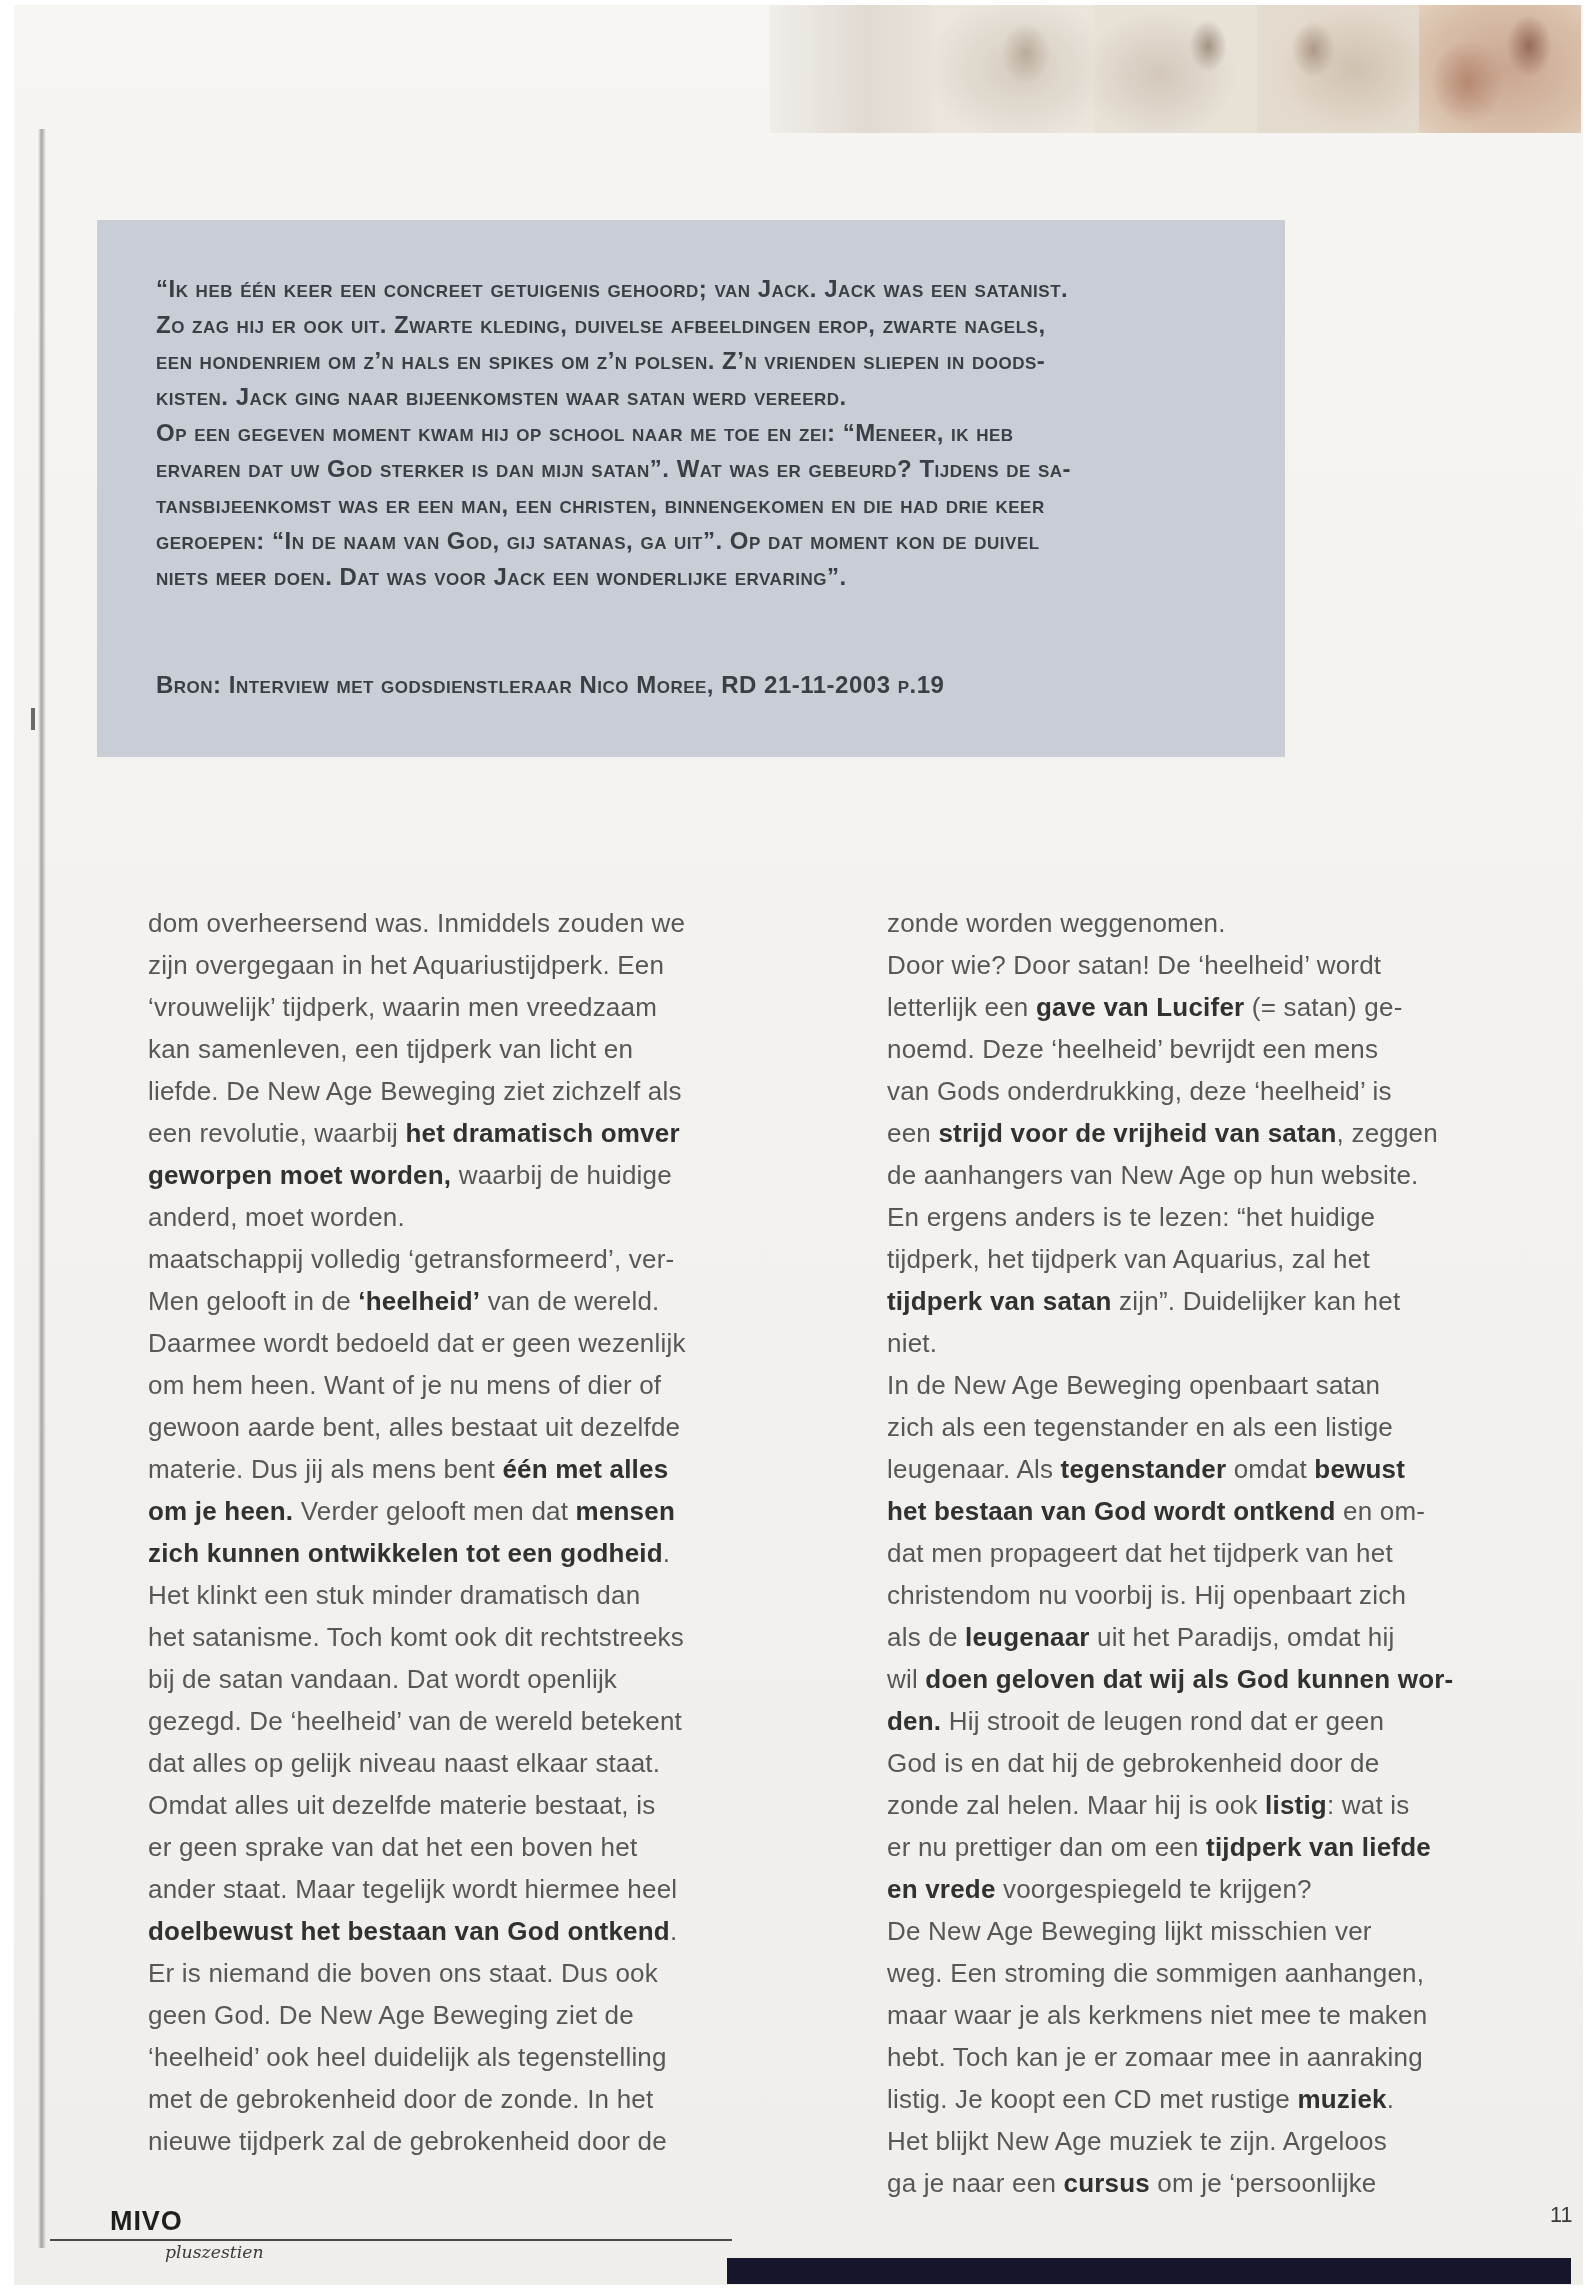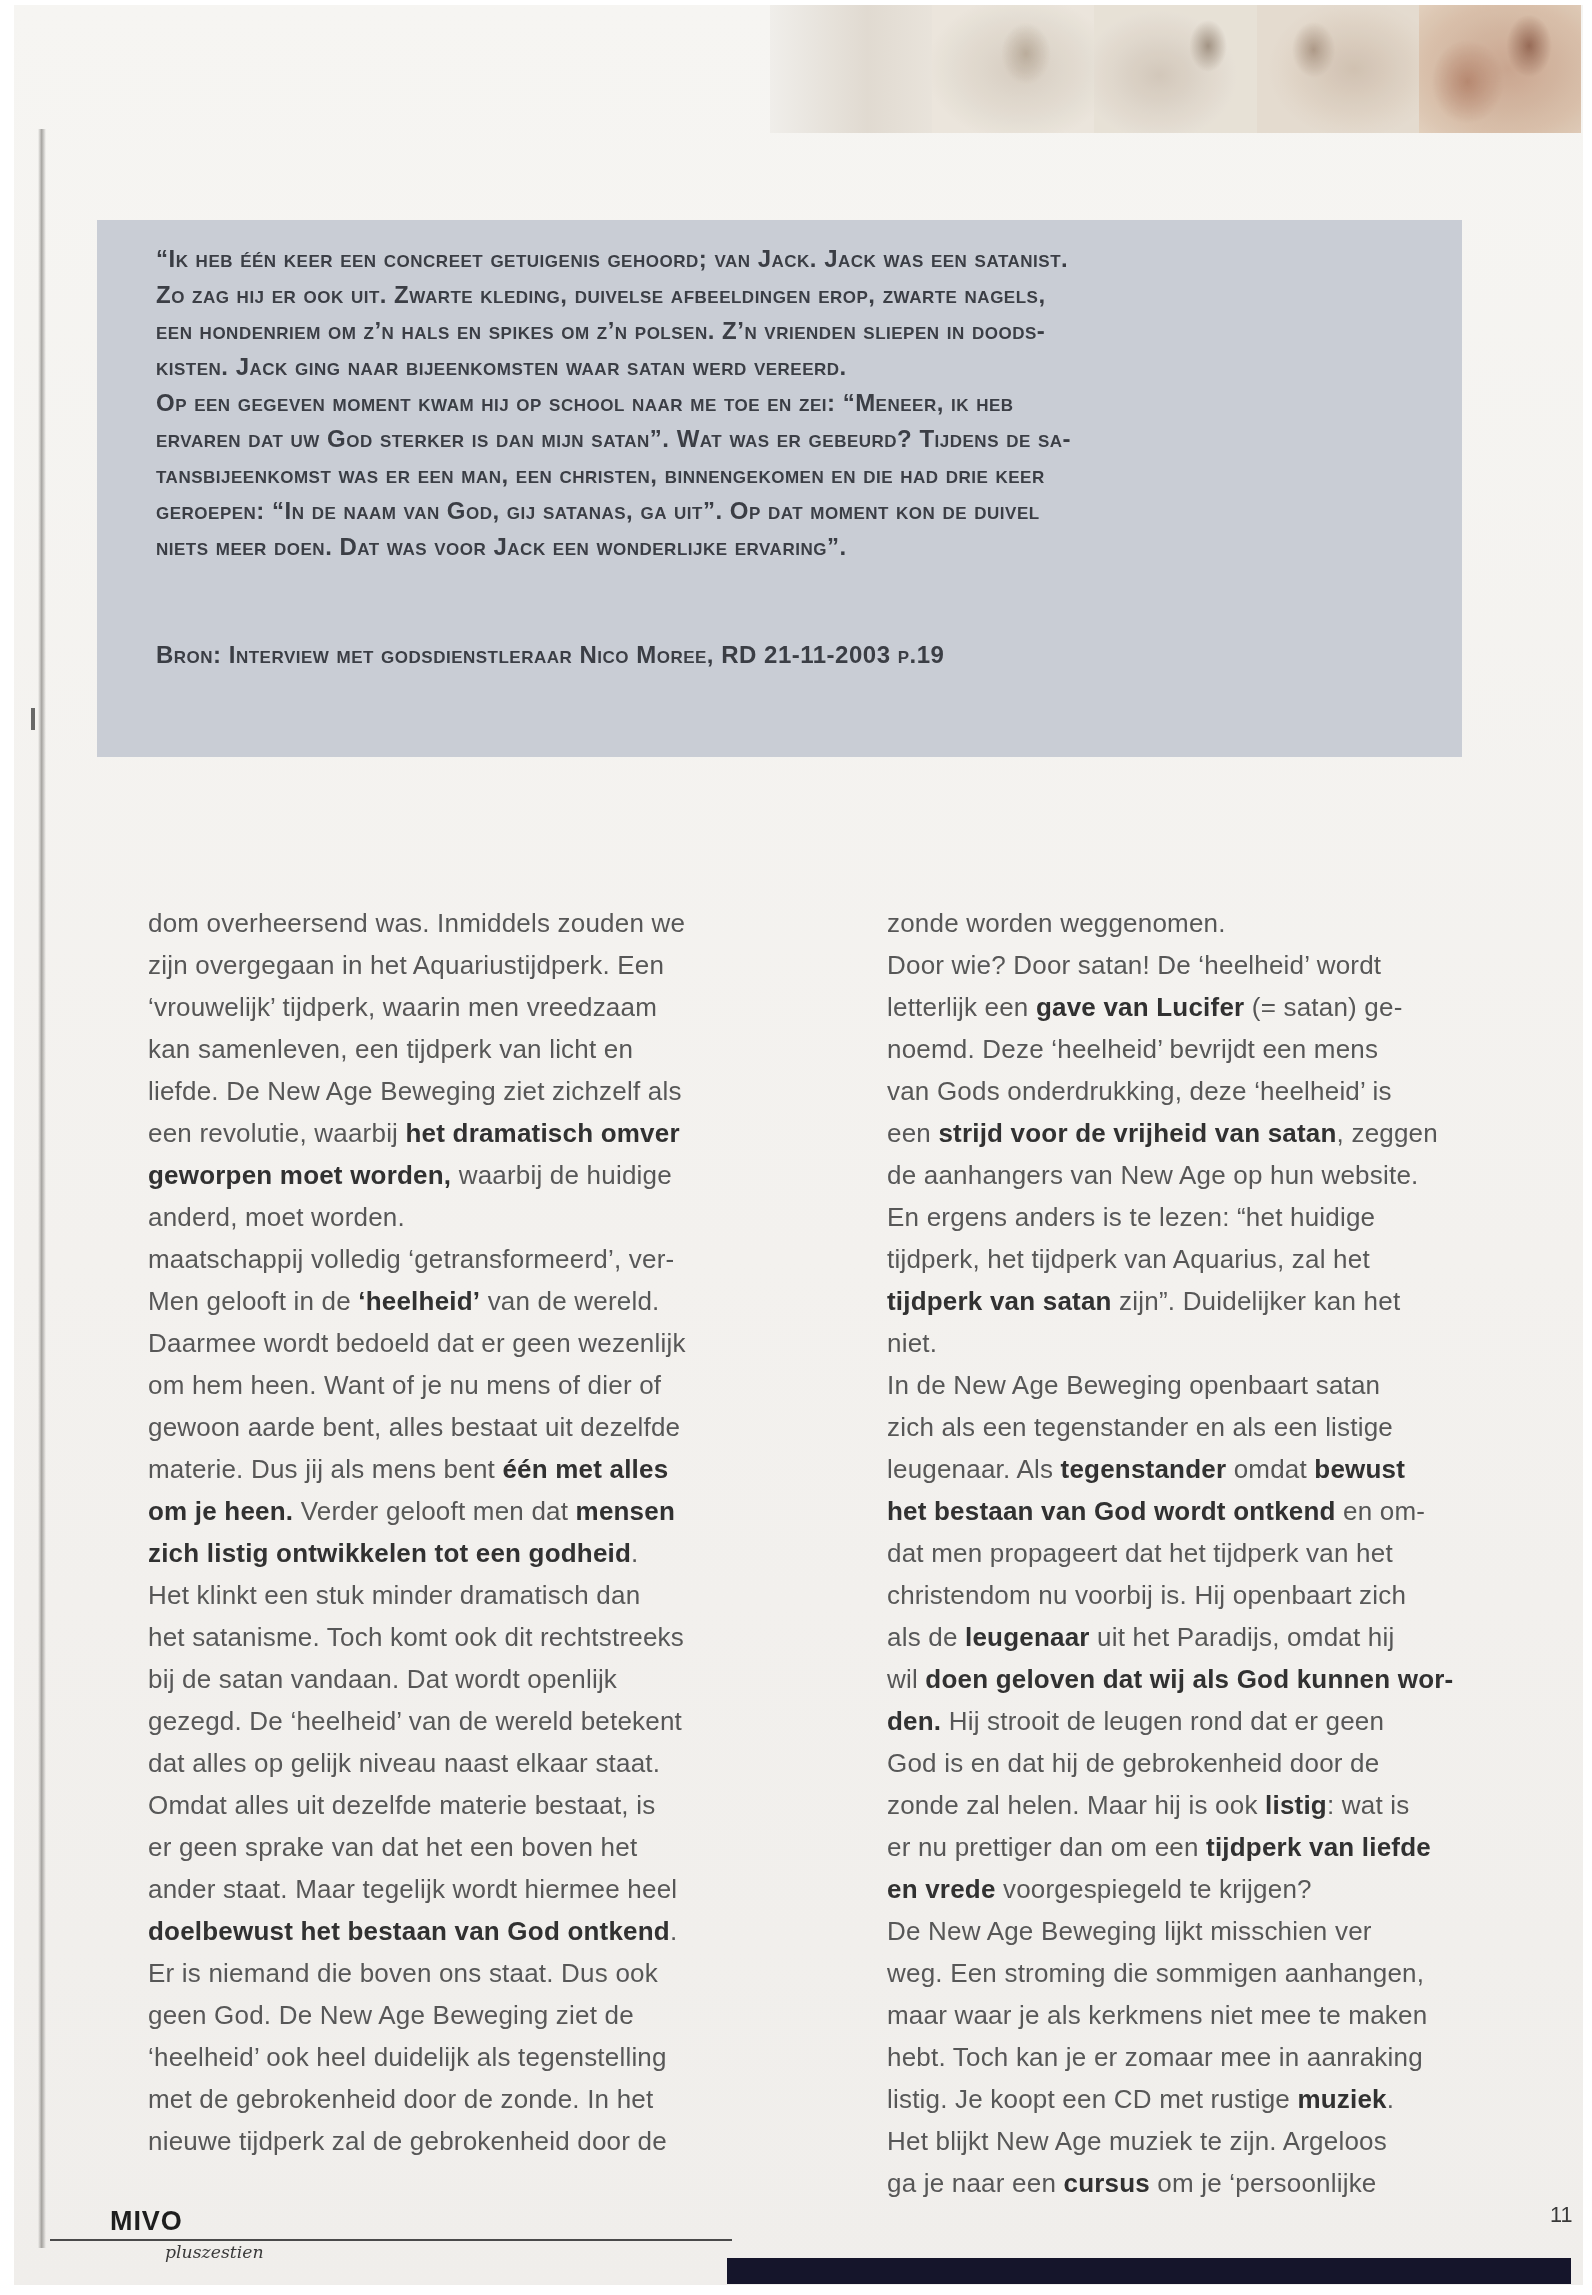--- a/index.html
+++ b/index.html
@@ -32,22 +32,22 @@
       radial-gradient(121px 95px at 55% 50%, #c59d85 0%, #d6bba4 70%, #e0ccb8 100%)}
   
   .edge-shadow{
     position:absolute;left:38px;top:129px;width:7.8px;height:2119px;
     background:linear-gradient(90deg,rgba(130,125,118,0) 0%,rgba(90,88,84,.5) 45%,rgba(130,125,118,0) 100%);
   }
   .scan-artifact{position:absolute;left:31px;top:708px;width:3.5px;height:22.4px;background:#2e2e2e;opacity:.7}
 
   
   .quote-box{
-    position:absolute;left:97px;top:220px;width:1365px;height:537px;
-    background:#c9cdd5;padding:21px 48px 0 59px;
+    position:absolute;left:97px;top:220px;width:1188px;height:537px;
+    background:#c9cdd5;padding:51px 48px 0 59px;
     color:#3b3e45;font-weight:bold;font-variant:small-caps;
     font-size:24px;line-height:36px;letter-spacing:0.5px;
   }
   .quote-source{margin-top:72px}
 
   
   .col{position:absolute;top:902px;width:673px;font-size:26px;line-height:42px;color:#575757;letter-spacing:0.2px}
   .col-left{left:148px}
   .col-right{left:887px}
   .tline{white-space:pre}
@@ -104,21 +104,21 @@
     <div class="tline"><span>een revolutie, waarbij </span><span class="b">het dramatisch omver</span></div>
     <div class="tline"><span class="b">geworpen moet worden,</span><span> waarbij de huidige</span></div>
     <div class="tline"><span>anderd, moet worden.</span></div>
     <div class="tline"><span>maatschappij volledig ‘getransformeerd’, ver-</span></div>
     <div class="tline"><span>Men gelooft in de </span><span class="b">‘heelheid’</span><span> van de wereld.</span></div>
     <div class="tline"><span>Daarmee wordt bedoeld dat er geen wezenlijk</span></div>
     <div class="tline"><span>om hem heen. Want of je nu mens of dier of</span></div>
     <div class="tline"><span>gewoon aarde bent, alles bestaat uit dezelfde</span></div>
     <div class="tline"><span>materie. Dus jij als mens bent </span><span class="b">één met alles</span></div>
     <div class="tline"><span class="b">om je heen.</span><span> Verder gelooft men dat </span><span class="b">mensen</span></div>
-    <div class="tline"><span class="b">zich listig ontwikkelen tot een godheid</span><span>.</span></div>
+    <div class="tline"><span class="b">zich kunnen ontwikkelen tot een godheid</span><span>.</span></div>
     <div class="tline"><span>Het klinkt een stuk minder dramatisch dan</span></div>
     <div class="tline"><span>het satanisme. Toch komt ook dit rechtstreeks</span></div>
     <div class="tline"><span>bij de satan vandaan. Dat wordt openlijk</span></div>
     <div class="tline"><span>gezegd. De ‘heelheid’ van de wereld betekent</span></div>
     <div class="tline"><span>dat alles op gelijk niveau naast elkaar staat.</span></div>
     <div class="tline"><span>Omdat alles uit dezelfde materie bestaat, is</span></div>
     <div class="tline"><span>er geen sprake van dat het een boven het</span></div>
     <div class="tline"><span>ander staat. Maar tegelijk wordt hiermee heel</span></div>
     <div class="tline"><span class="b">doelbewust het bestaan van God ontkend</span><span>.</span></div>
     <div class="tline"><span>Er is niemand die boven ons staat. Dus ook</span></div>

